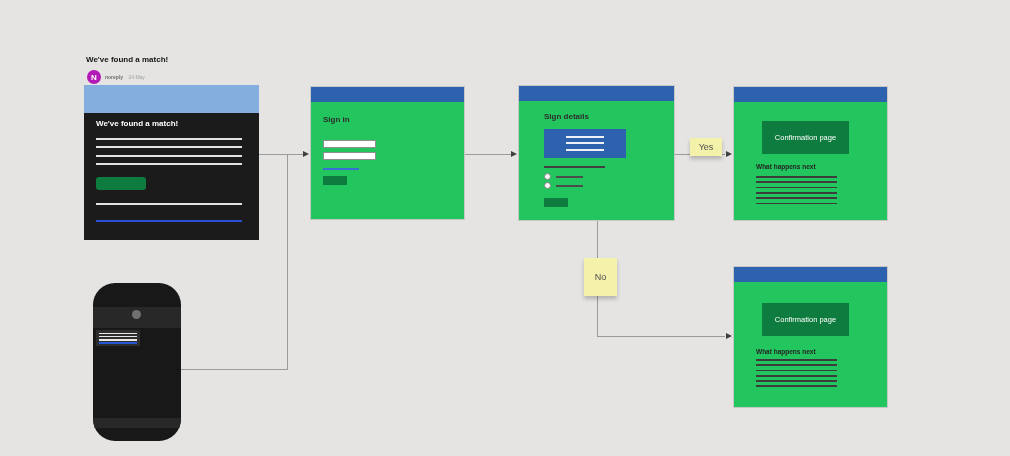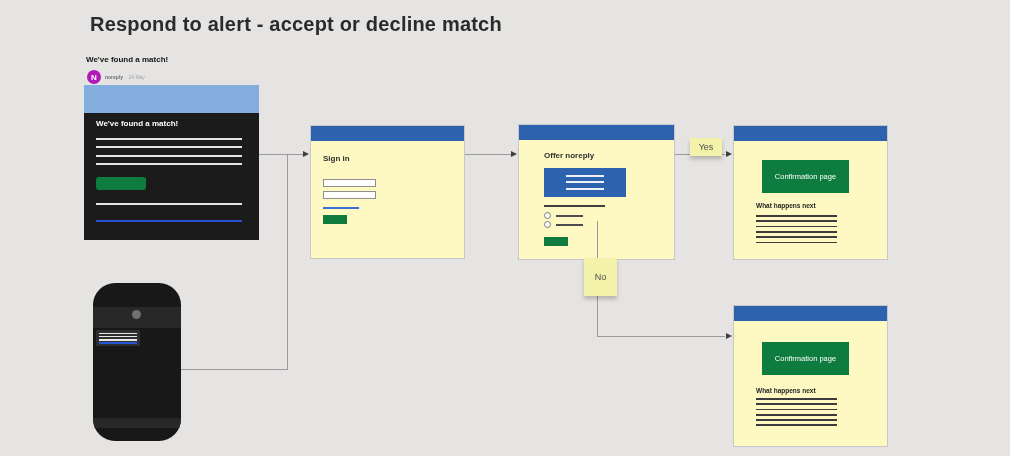--- a/index.html
+++ b/index.html
@@ -52,23 +52,22 @@
     position: absolute; left: 12px; top: 53px; width: 146px; height: 28px;
     background: repeating-linear-gradient(to bottom, #e3e3e3 0 2px, transparent 2px 8.4px);
   }
   .email-btn { position: absolute; left: 12px; top: 92px; width: 50px; height: 13px; border-radius: 3px; background: #0e7c3e; }
   .email-line-single { position: absolute; left: 12px; top: 118px; width: 146px; height: 2px; background: #e3e3e3; }
   .email-link-line { position: absolute; left: 12px; top: 135px; width: 146px; height: 2px; background: #2b4fd4; }
 
   
   .screen {
     position: absolute;
-    background: #fef9c3;
+    background: #22c55e;
     border: 1px solid #c7c7c7;
-    margin-top: 39px;
   }
   .screen-header { position: absolute; left: 0; top: 0; width: 100%; height: 15px; background: #2d62af; }
   .screen-title { position: absolute; font-size: 8px; font-weight: 700; color: #2e2e2e; }
 
   
   .signin { left: 310px; top: 86px; width: 155px; height: 134px; }
   .signin .screen-title { left: 12px; top: 28px; font-weight: 600; }
   .si-input { position: absolute; left: 12px; width: 53px; height: 8px; background: #fff; border: 1px solid #8f8f8f; }
   .si-input.first  { top: 53px; }
   .si-input.second { top: 65px; }
@@ -145,21 +144,20 @@
     border-top: 3.5px solid transparent;
     border-bottom: 3.5px solid transparent;
     border-left: 6px solid #3f3f3f;
   }
 </style>
 </head>
 <body>
 
 <div class="canvas">
 
-  <div class="page-title">Respond to alert - accept or decline match</div>
 
   <div class="conn h" style="left:259px; top:154px; width:45px;"></div>
   <div class="arrow-right" style="left:303px; top:151px;"></div>
   <div class="conn v" style="left:287px; top:155px; height:215px;"></div>
   <div class="conn h" style="left:181px; top:369px; width:107px;"></div>
   <div class="conn h" style="left:465px; top:154px; width:47px;"></div>
   <div class="arrow-right" style="left:511px; top:151px;"></div>
   <div class="conn h" style="left:675px; top:154px; width:50px;"></div>
   <div class="arrow-right" style="left:726px; top:151px;"></div>
   <div class="conn v" style="left:597px; top:221px; height:116px;"></div>
@@ -186,21 +184,21 @@
     <div class="screen-header"></div>
     <div class="screen-title">Sign in</div>
     <div class="si-input first"></div>
     <div class="si-input second"></div>
     <div class="si-link"></div>
     <div class="si-btn"></div>
   </div>
 
   <div class="screen offer">
     <div class="screen-header"></div>
-    <div class="screen-title">Offer noreply</div>
+    <div class="screen-title">Sign details</div>
     <div class="offer-bluebox">
       <div class="offer-bluebox-lines"></div>
     </div>
     <div class="offer-darkline"></div>
     <div class="radio-row r1">
       <div class="radio-circle"></div>
       <div class="radio-line"></div>
     </div>
     <div class="radio-row r2">
       <div class="radio-circle"></div>

